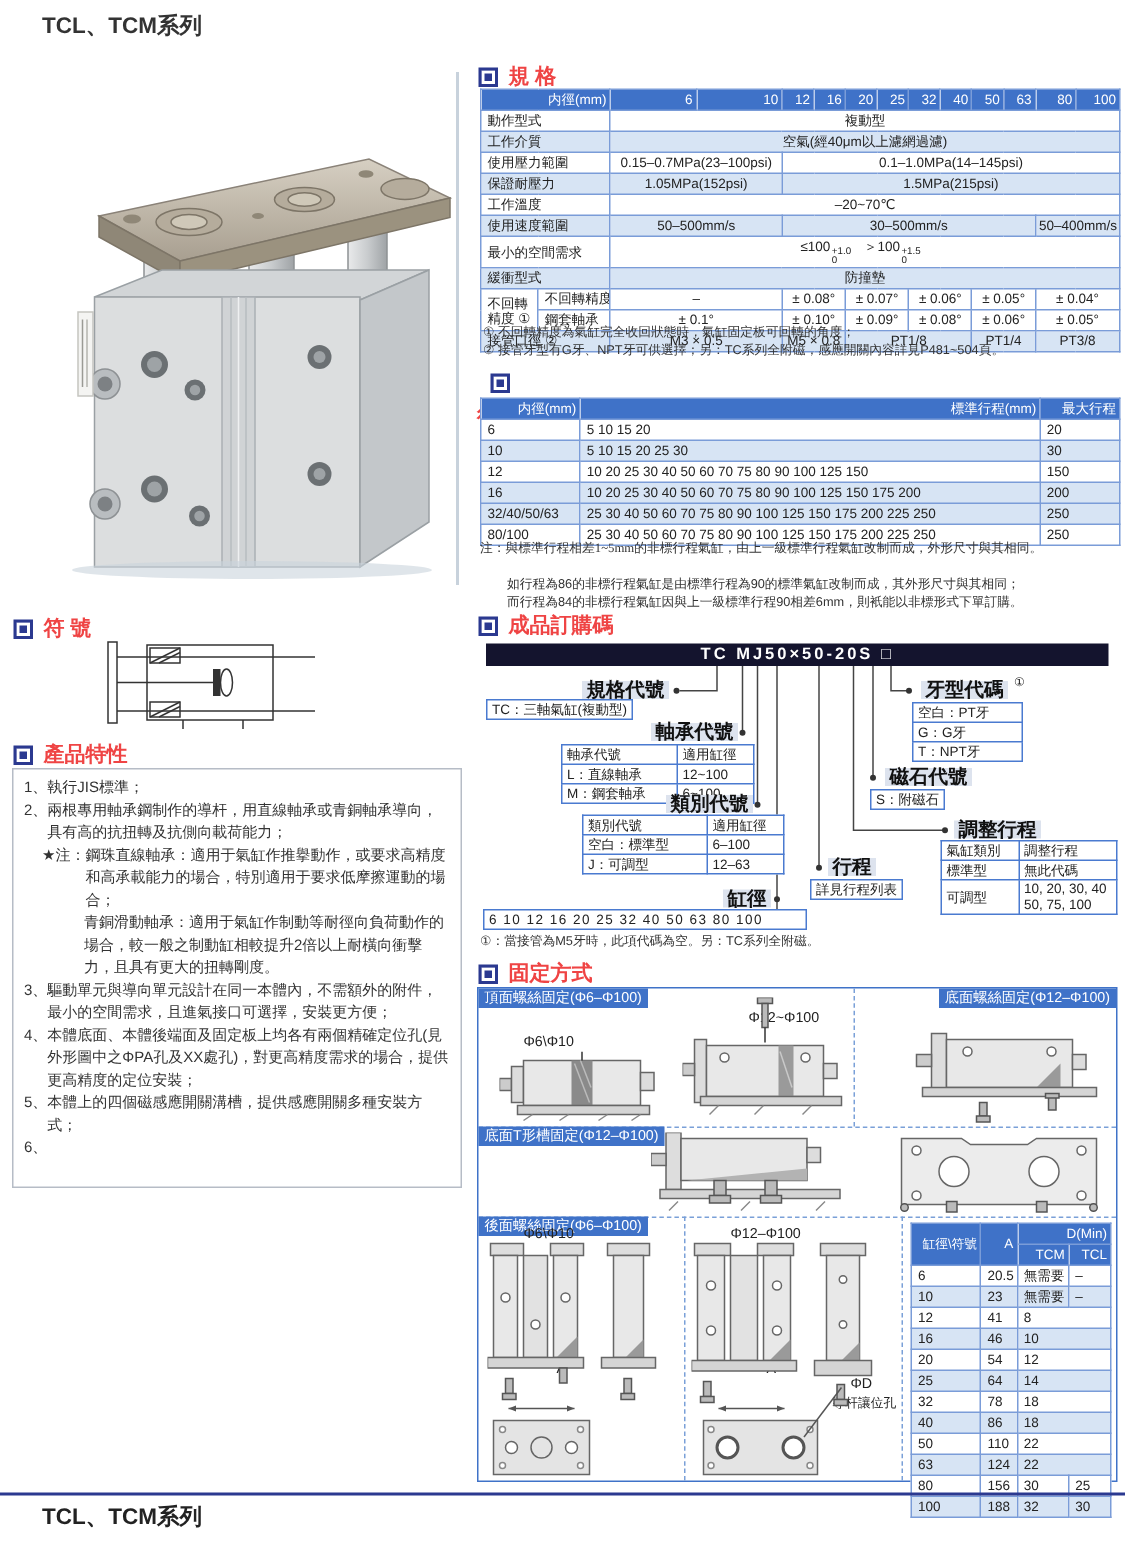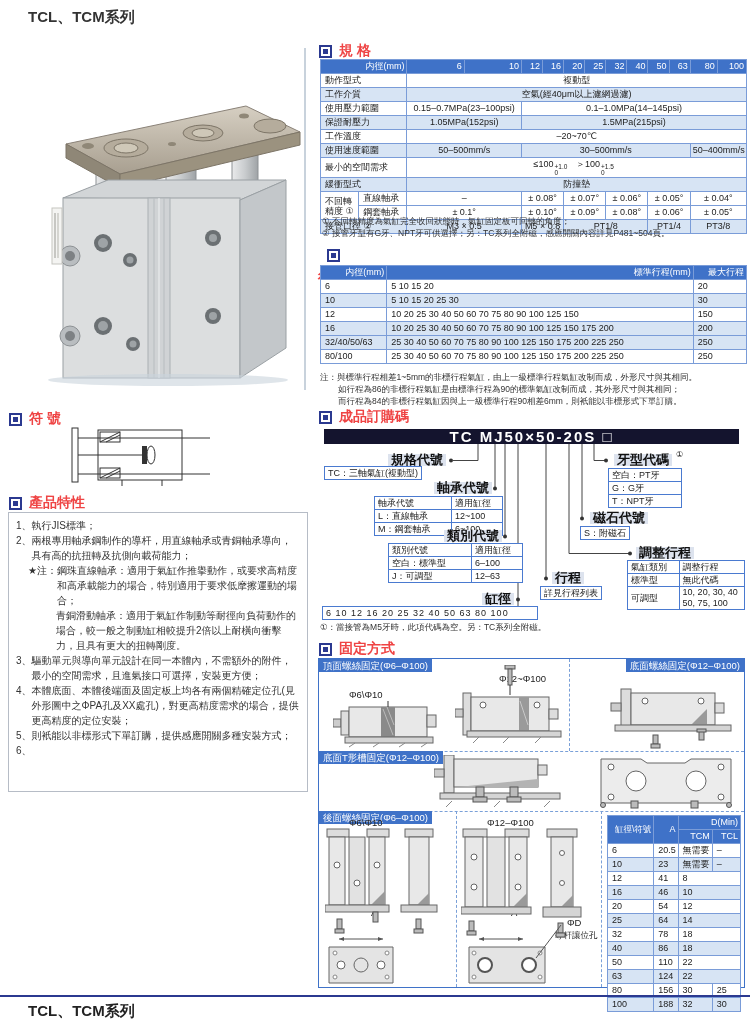--- a/index.html
+++ b/index.html
@@ -10,21 +10,21 @@
   
   table.t{border-collapse:collapse;table-layout:fixed;position:absolute;background:#fff;border:1px solid #3f72c8;}
   .t td,.t th{border:1px solid #7a9cd8;font-size:9px;line-height:11px;padding:1px 2px;text-align:center;color:#222;overflow:hidden;white-space:nowrap;font-weight:normal;}
   .t th{background:#3f72c8;color:#fff;text-align:right;}
   .t tr.alt td{background:#d7e4f4;}
   .t td.lft{text-align:left;padding-left:4px;}
   .stk{display:inline-flex;flex-direction:column;font-size:6.5px;line-height:6px;vertical-align:-2px;margin:0 6px 0 1px;text-align:left;}
   .note{position:absolute;font-size:8.5px;line-height:11px;color:#333;white-space:nowrap;}
   
   #ordering{position:absolute;left:318px;top:426px;width:427px;height:212px;}
-  .codebar{position:absolute;left:6px;top:3px;width:415px;height:15px;background:#14142e;color:#fff;font-size:15px;font-weight:bold;letter-spacing:2px;text-align:center;line-height:15px;}
+  .codebar{position:absolute;left:6px;top:3px;width:415px;height:15px;background:#14142e;color:#fff;font-size:11px;font-weight:bold;letter-spacing:2px;text-align:center;line-height:15px;}
   .chip{position:absolute;background:#dde3ee;color:#111;font-weight:bold;font-size:13px;line-height:12px;padding:0 3px;white-space:nowrap;}
   .obox{position:absolute;background:#fff;border:1px solid #4a7ad0;font-size:9px;line-height:12px;color:#222;padding:0 3px;white-space:nowrap;}
   table.ot{position:absolute;border-collapse:collapse;background:#fff;}
   .ot td{border:1px solid #4a7ad0;font-size:9px;line-height:12px;padding:0 3px;text-align:left;white-space:nowrap;color:#222;}
   .ot td.wrap{white-space:normal;line-height:11px;}
   
   #mountpanel{position:absolute;left:318px;top:658px;width:427px;height:330px;border:1px solid #3f72c8;box-sizing:border-box;}
   .mlabel{position:absolute;background:#3f72c8;color:#fff;font-size:9.5px;line-height:13px;padding:0 4px;white-space:nowrap;}
   .slabel{position:absolute;font-size:9.5px;color:#222;white-space:nowrap;}
   .vdash{position:absolute;border-left:1px dashed #7aa0d8;width:0;}
@@ -164,21 +164,21 @@
   <div class="fi">
       <span class="n">3、</span>
       <span>驅動單元與導向單元設計在同一本體內，不需額外的附件，最小的空間需求，且進氣接口可選擇，安裝更方便；</span>
     </div>
   <div class="fi">
       <span class="n">4、</span>
       <span>本體底面、本體後端面及固定板上均各有兩個精確定位孔(見外形圖中之ΦPA孔及XX處孔)，對更高精度需求的場合，提供更高精度的定位安裝；</span>
     </div>
   <div class="fi">
       <span class="n">5、</span>
-      <span>則衹能以非標形式下單訂購，提供感應開關多種安裝方式；</span>
+      <span>本體上的四個磁感應開關溝槽，提供感應開關多種安裝方式；</span>
     </div>
   <div class="fi">
       <span class="n">6、</span>
     </div>
 </div>
 
 <div class="sec-title" style="left:318px;top:42px;">
   <span class="sq"></span>
   <span>規 格</span>
 </div>
@@ -255,21 +255,21 @@
             <span>0</span>
           </span>
   </td>
       </tr>
   <tr class="alt">
         <td colspan="2" class="lft">緩衝型式</td>
         <td colspan="12">防撞墊</td>
       </tr>
   <tr>
     <td rowspan="2" class="lft" style="white-space:normal;line-height:10px;margin-top:36px;">不回轉精度 ①</td>
-    <td class="lft">直線軸承</td>
+    <td class="lft">不回轉精度</td>
     <td colspan="2">–</td>
         <td colspan="2">± 0.08°</td>
         <td colspan="2">± 0.07°</td>
         <td colspan="2">± 0.06°</td>
         <td colspan="2">± 0.05°</td>
         <td colspan="2">± 0.04°</td>
   </tr>
   <tr>
     <td class="lft">鋼套軸承</td>
     <td colspan="2">± 0.1°</td>
@@ -333,21 +333,21 @@
         <td class="lft">25 30 40 50 60 70 75 80 90 100 125 150 175 200 225 250</td>
         <td class="lft">250</td>
       </tr>
   <tr>
         <td class="lft">80/100</td>
         <td class="lft">25 30 40 50 60 70 75 80 90 100 125 150 175 200 225 250</td>
         <td class="lft">250</td>
       </tr>
 </tbody>
   </table>
-<div class="note" style="left:320px;top:372px;">注：與標準行程相差1~5mm的非標行程氣缸，由上一級標準行程氣缸改制而成，外形尺寸與其相同。</div>
+<div class="note" style="left:320px;top:360px;font-family:Liberation Serif, serif;">注：與標準行程相差1~5mm的非標行程氣缸，由上一級標準行程氣缸改制而成，外形尺寸與其相同。</div>
 <div class="note" style="left:338px;top:384px;">如行程為86的非標行程氣缸是由標準行程為90的標準氣缸改制而成，其外形尺寸與其相同；</div>
 <div class="note" style="left:338px;top:396px;">而行程為84的非標行程氣缸因與上一級標準行程90相差6mm，則衹能以非標形式下單訂購。</div>
 
 <div class="sec-title" style="left:318px;top:408px;">
   <span class="sq"></span>
   <span>成品訂購碼</span>
 </div>
 <div id="ordering">
   <svg class="abs" style="left:0;top:0;" width="427" height="212" viewBox="0 0 427 212">
     <g stroke="#444" fill="none" stroke-width="1">

